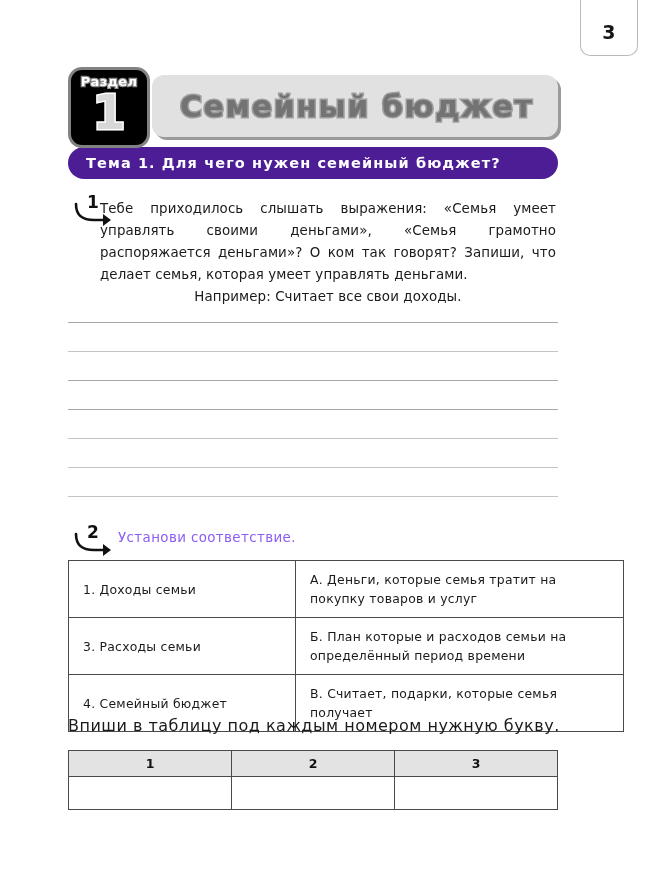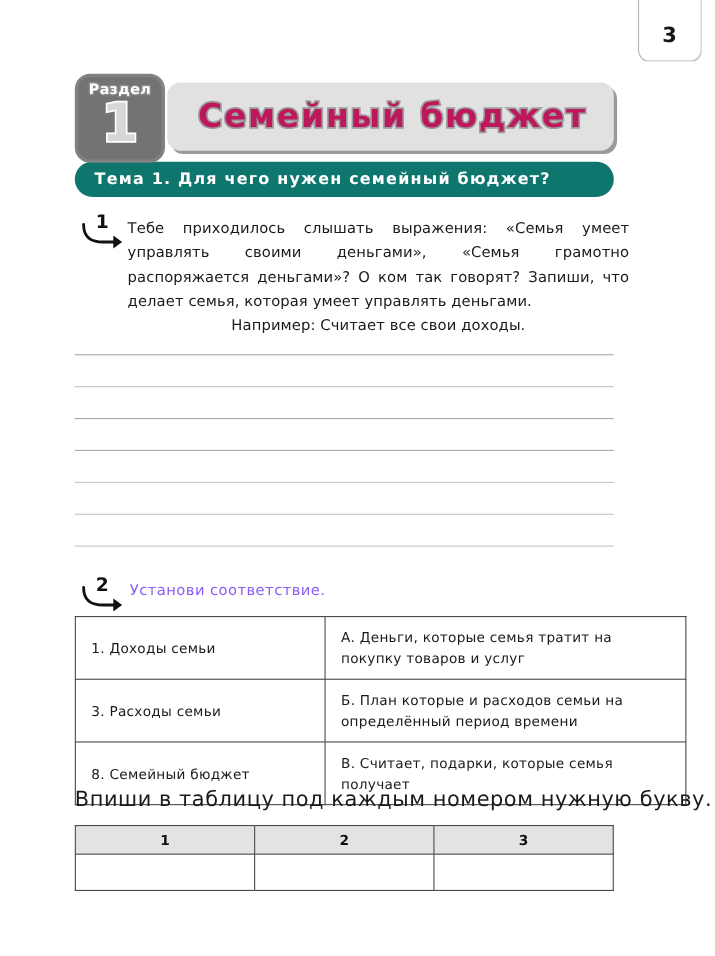--- a/index.html
+++ b/index.html
@@ -59,34 +59,34 @@
     border-radius: 12px 12px 12px 12px;
     box-shadow: 3px 3px 0 0 #9a9a9a;
   }
   .title-text {
     position: absolute;
     left: 28px;
     top: 50%;
     transform: translateY(-50%);
     font-size: 30px;
     font-weight: bold;
-    color: #be185d;
+    color: #737373;
     letter-spacing: 1.6px;
     -webkit-text-stroke: 3px #9d9d9d;
     paint-order: stroke fill;
     white-space: nowrap;
   }
 
   .section-badge {
     position: absolute;
     left: 0;
     top: 0;
     width: 82px;
     height: 81px;
-    background: #737373;
+    background: #000000;
     border: 3px solid #828282;
     border-radius: 14px;
     box-sizing: border-box;
     display: flex;
     flex-direction: column;
     align-items: center;
     justify-content: flex-start;
     padding-top: 4px;
     z-index: 3;
   }
@@ -107,21 +107,21 @@
     paint-order: stroke fill;
     margin-top: -1px;
   }
 
   .theme-bar {
     position: absolute;
     left: 0;
     top: 80px;
     width: 490px;
     height: 32px;
-    background: #0f766e;
+    background: #4c1d95;
     border-radius: 16px;
     box-sizing: border-box;
     display: flex;
     align-items: center;
     z-index: 2;
   }
   .theme-bar-text {
     margin-left: 18px;
     font-size: 14.5px;
     font-weight: bold;
@@ -142,21 +142,21 @@
     left: 17px;
     top: -4px;
     font-size: 17px;
     font-weight: bold;
     color: #111111;
   }
 
   
   .ex1-text {
     position: absolute;
-    left: 116px;
+    left: 100px;
     top: 198px;
     width: 456px;
     font-size: 13.4px;
     line-height: 22px;
     text-align: justify;
     letter-spacing: 0.1px;
     color: #1a1a1a;
   }
   .ex1-text p { margin: 0; }
   .ex1-text p.last { text-align: center; }
@@ -208,21 +208,21 @@
     white-space: nowrap;
   }
   .match-table td.right-cell {
     vertical-align: top;
   }
 
   .answer-prompt {
     position: absolute;
     left: 68px;
     top: 716px;
-    font-size: 19px;
+    font-size: 16px;
     letter-spacing: 0.5px;
     color: #1a1a1a;
   }
 
   .answer-table {
     position: absolute;
     left: 68px;
     top: 750px;
     width: 490px;
     border-collapse: collapse;
@@ -305,21 +305,21 @@
   <tbody>
     <tr>
       <td class="left-cell">1.  Доходы  семьи</td>
       <td class="right-cell">А.  Деньги,  которые  семья  тратит на  покупку  товаров  и  услуг</td>
     </tr>
     <tr>
       <td class="left-cell">3.  Расходы  семьи</td>
       <td class="right-cell">Б.  План  которые  и  расходов  семьи на  определённый  период  времени</td>
     </tr>
     <tr>
-      <td class="left-cell">8.  Семейный  бюджет</td>
+      <td class="left-cell">4.  Семейный  бюджет</td>
       <td class="right-cell">В.  Считает,  подарки,  которые  семья получает</td>
     </tr>
   </tbody>
 </table>
 
 <div class="answer-prompt">Впиши  в  таблицу  под  каждым  номером  нужную  букву.</div>
 
 <table class="answer-table">
   <thead>
     <tr>

